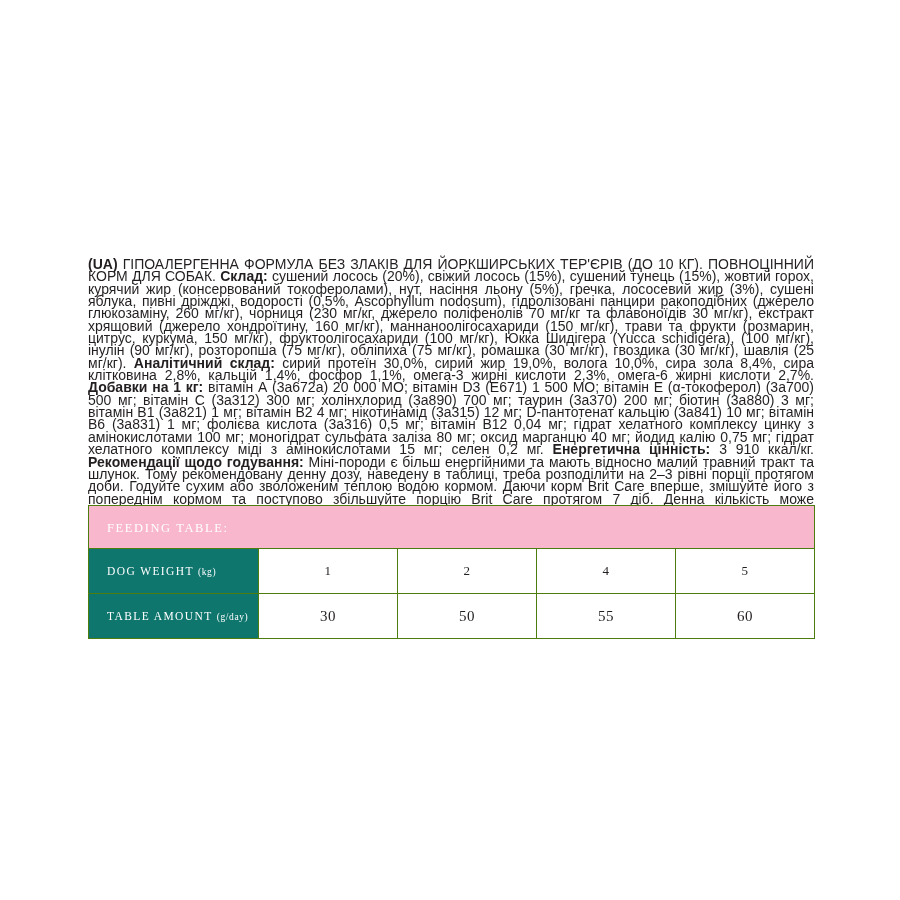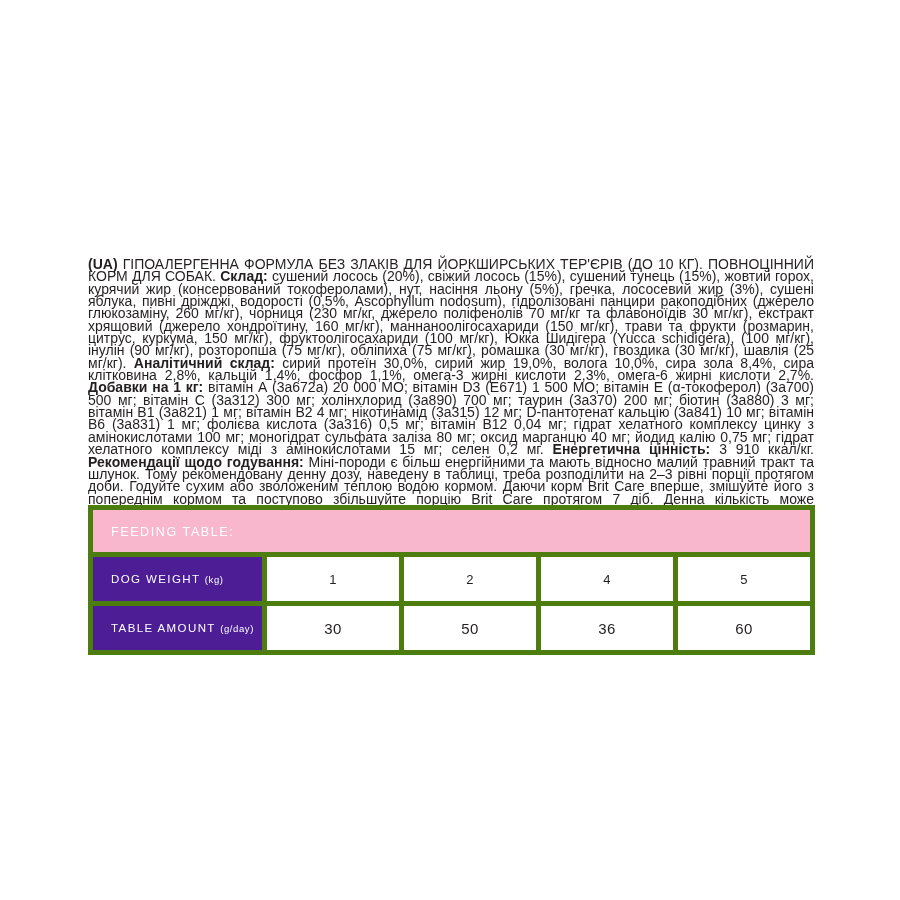--- a/index.html
+++ b/index.html
@@ -59,25 +59,26 @@
     vertical-align: middle;
   }
   .feeding-title {
     color: #ffffff;
     font-size: 12.5px;
     letter-spacing: 1.6px;
     font-weight: normal;
   }
 
   .feeding-table td {
-    border: 5px solid #4d7c0f;
+    border: 1px solid #4d7c0f;
+    font-family: Liberation Serif, serif;
   }
 
   .row-label {
-    background: #4c1d95;
+    background: #0f766e;
     width: 150px;
     height: 42px;
     padding-left: 18px;
     color: #ffffff;
     font-size: 11.5px;
     letter-spacing: 1.4px;
     white-space: nowrap;
   }
   .row-label .unit {
     font-size: 9.5px;
@@ -127,19 +128,19 @@
         <td class="val-cell weight-val">5</td>
       </tr>
 
       <tr>
         <td class="row-label">
           <span>TABLE AMOUNT</span>
           <span class="unit">(g/day)</span>
         </td>
         <td class="val-cell amount-val">30</td>
         <td class="val-cell amount-val">50</td>
-        <td class="val-cell amount-val">36</td>
+        <td class="val-cell amount-val">55</td>
         <td class="val-cell amount-val">60</td>
       </tr>
     </tbody>
   </table>
 
 </div>
 
 </body></html>

